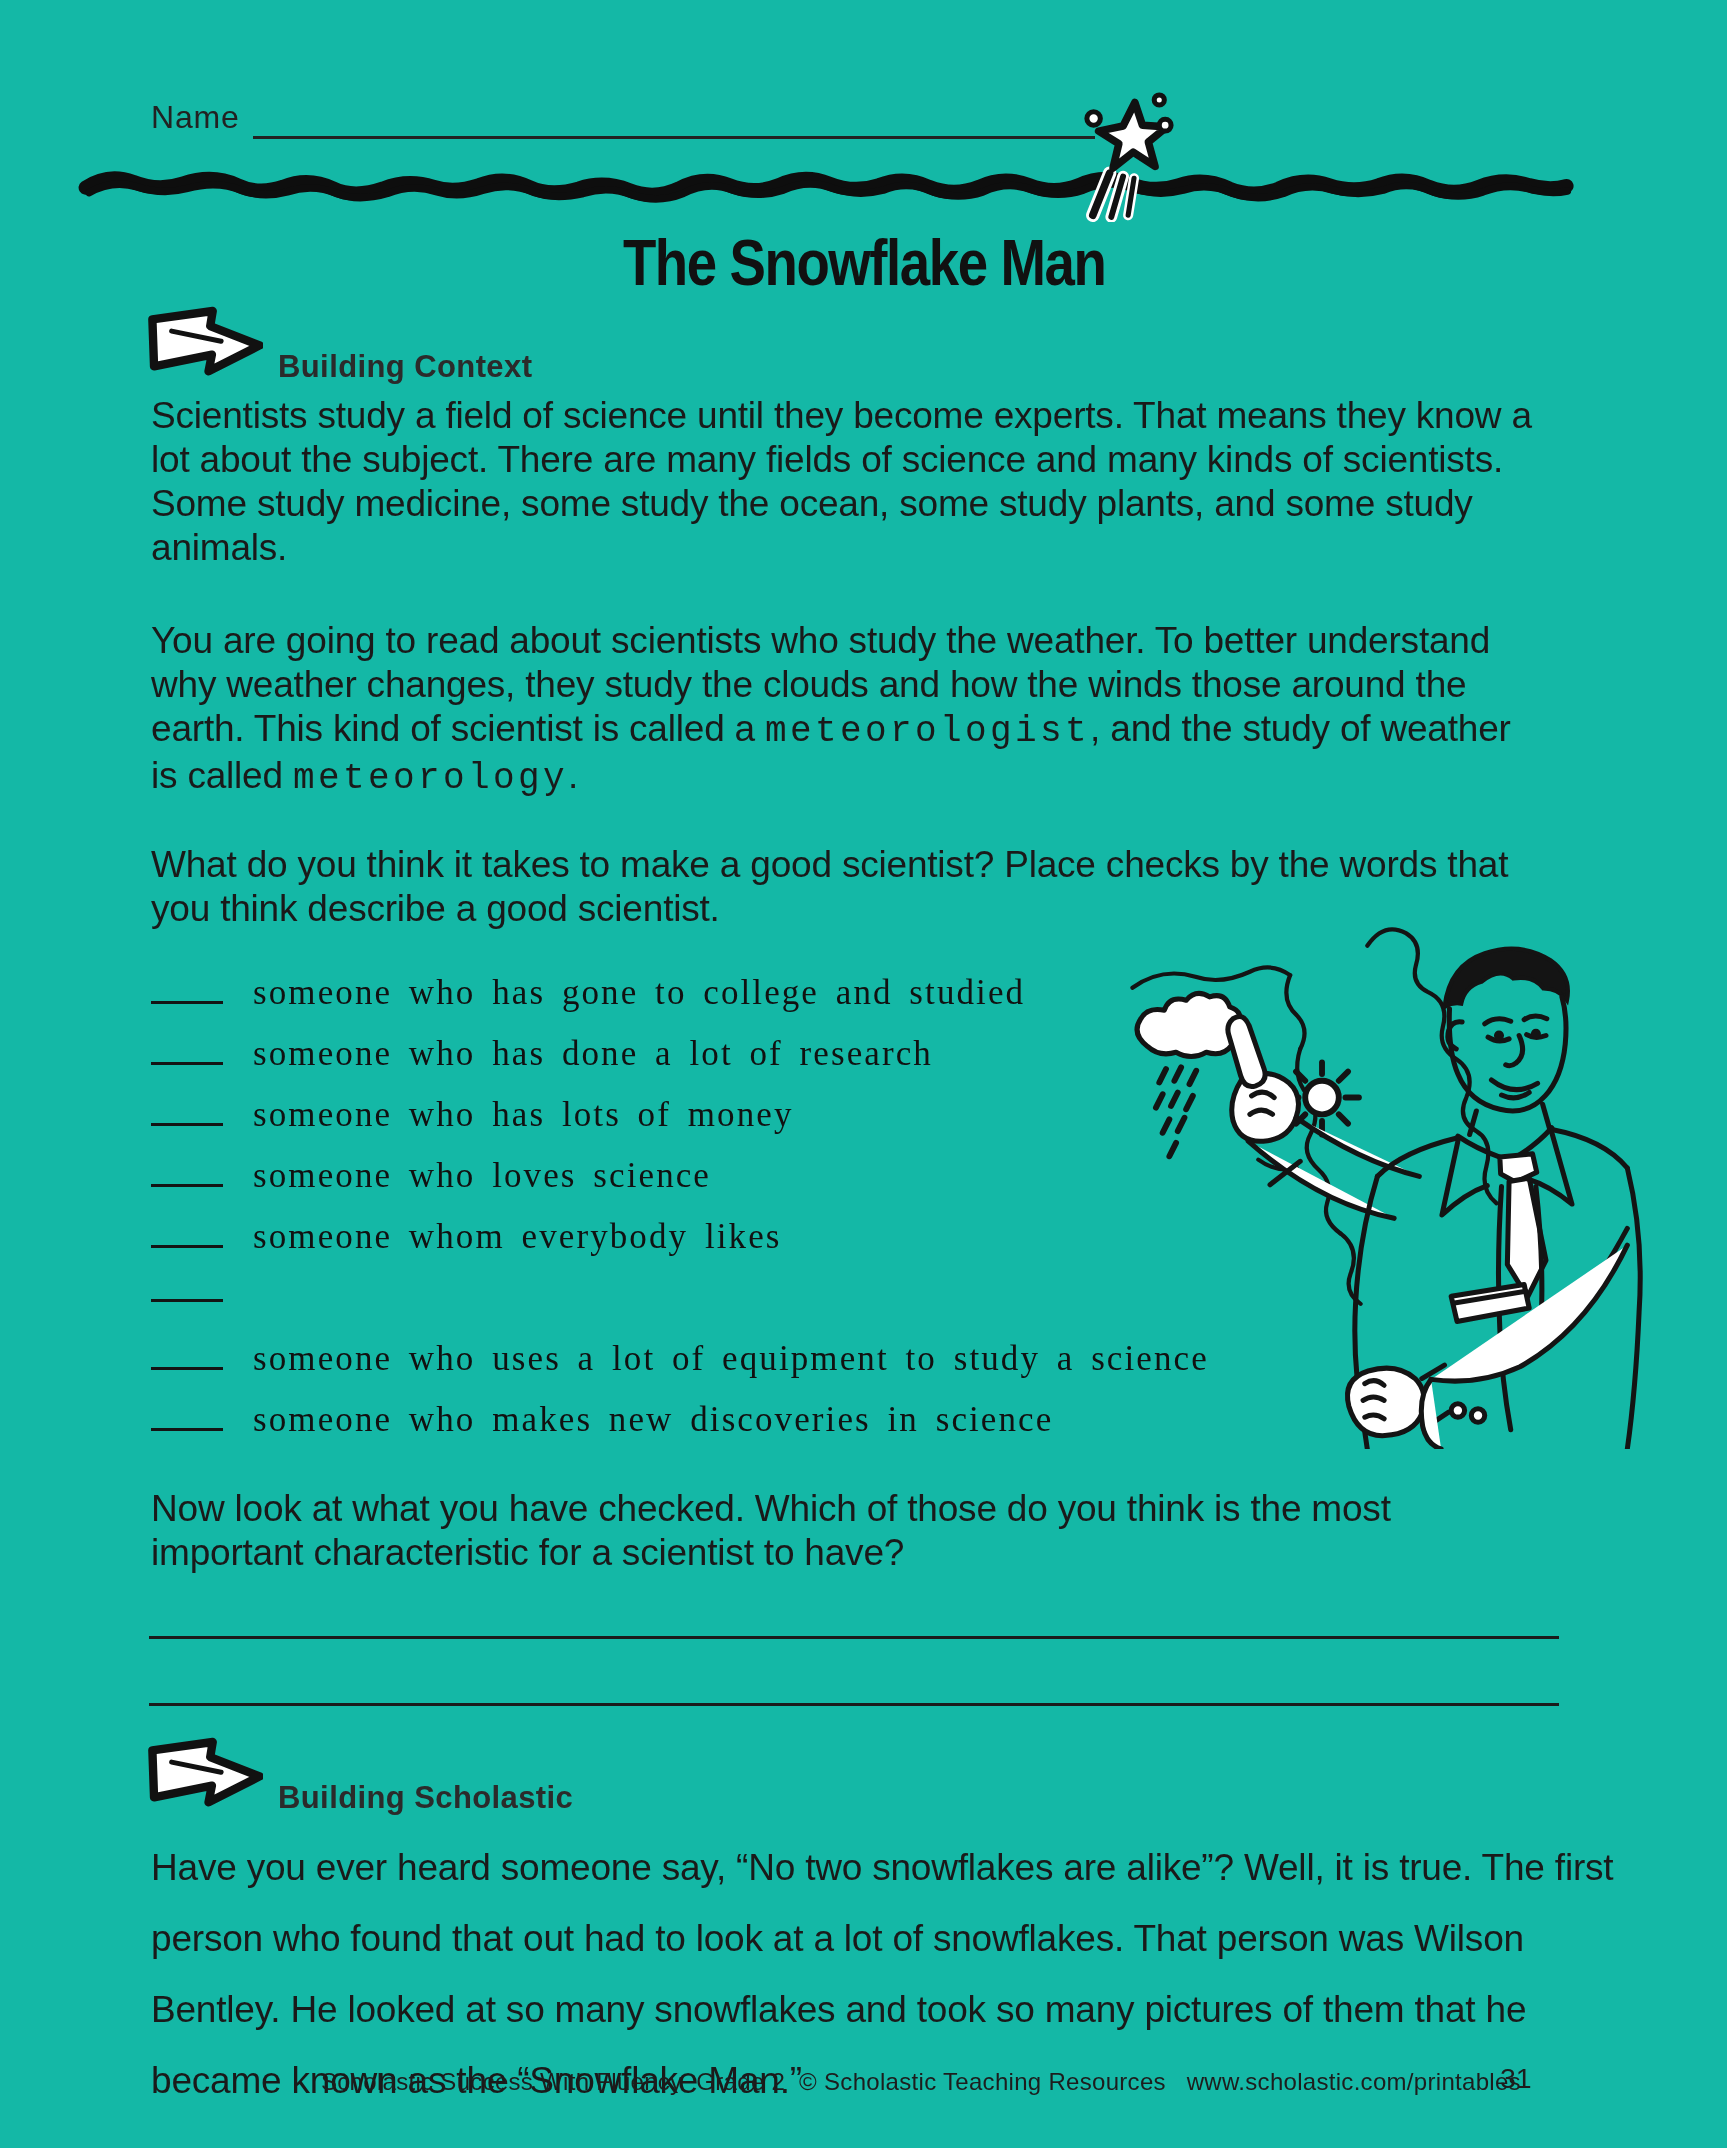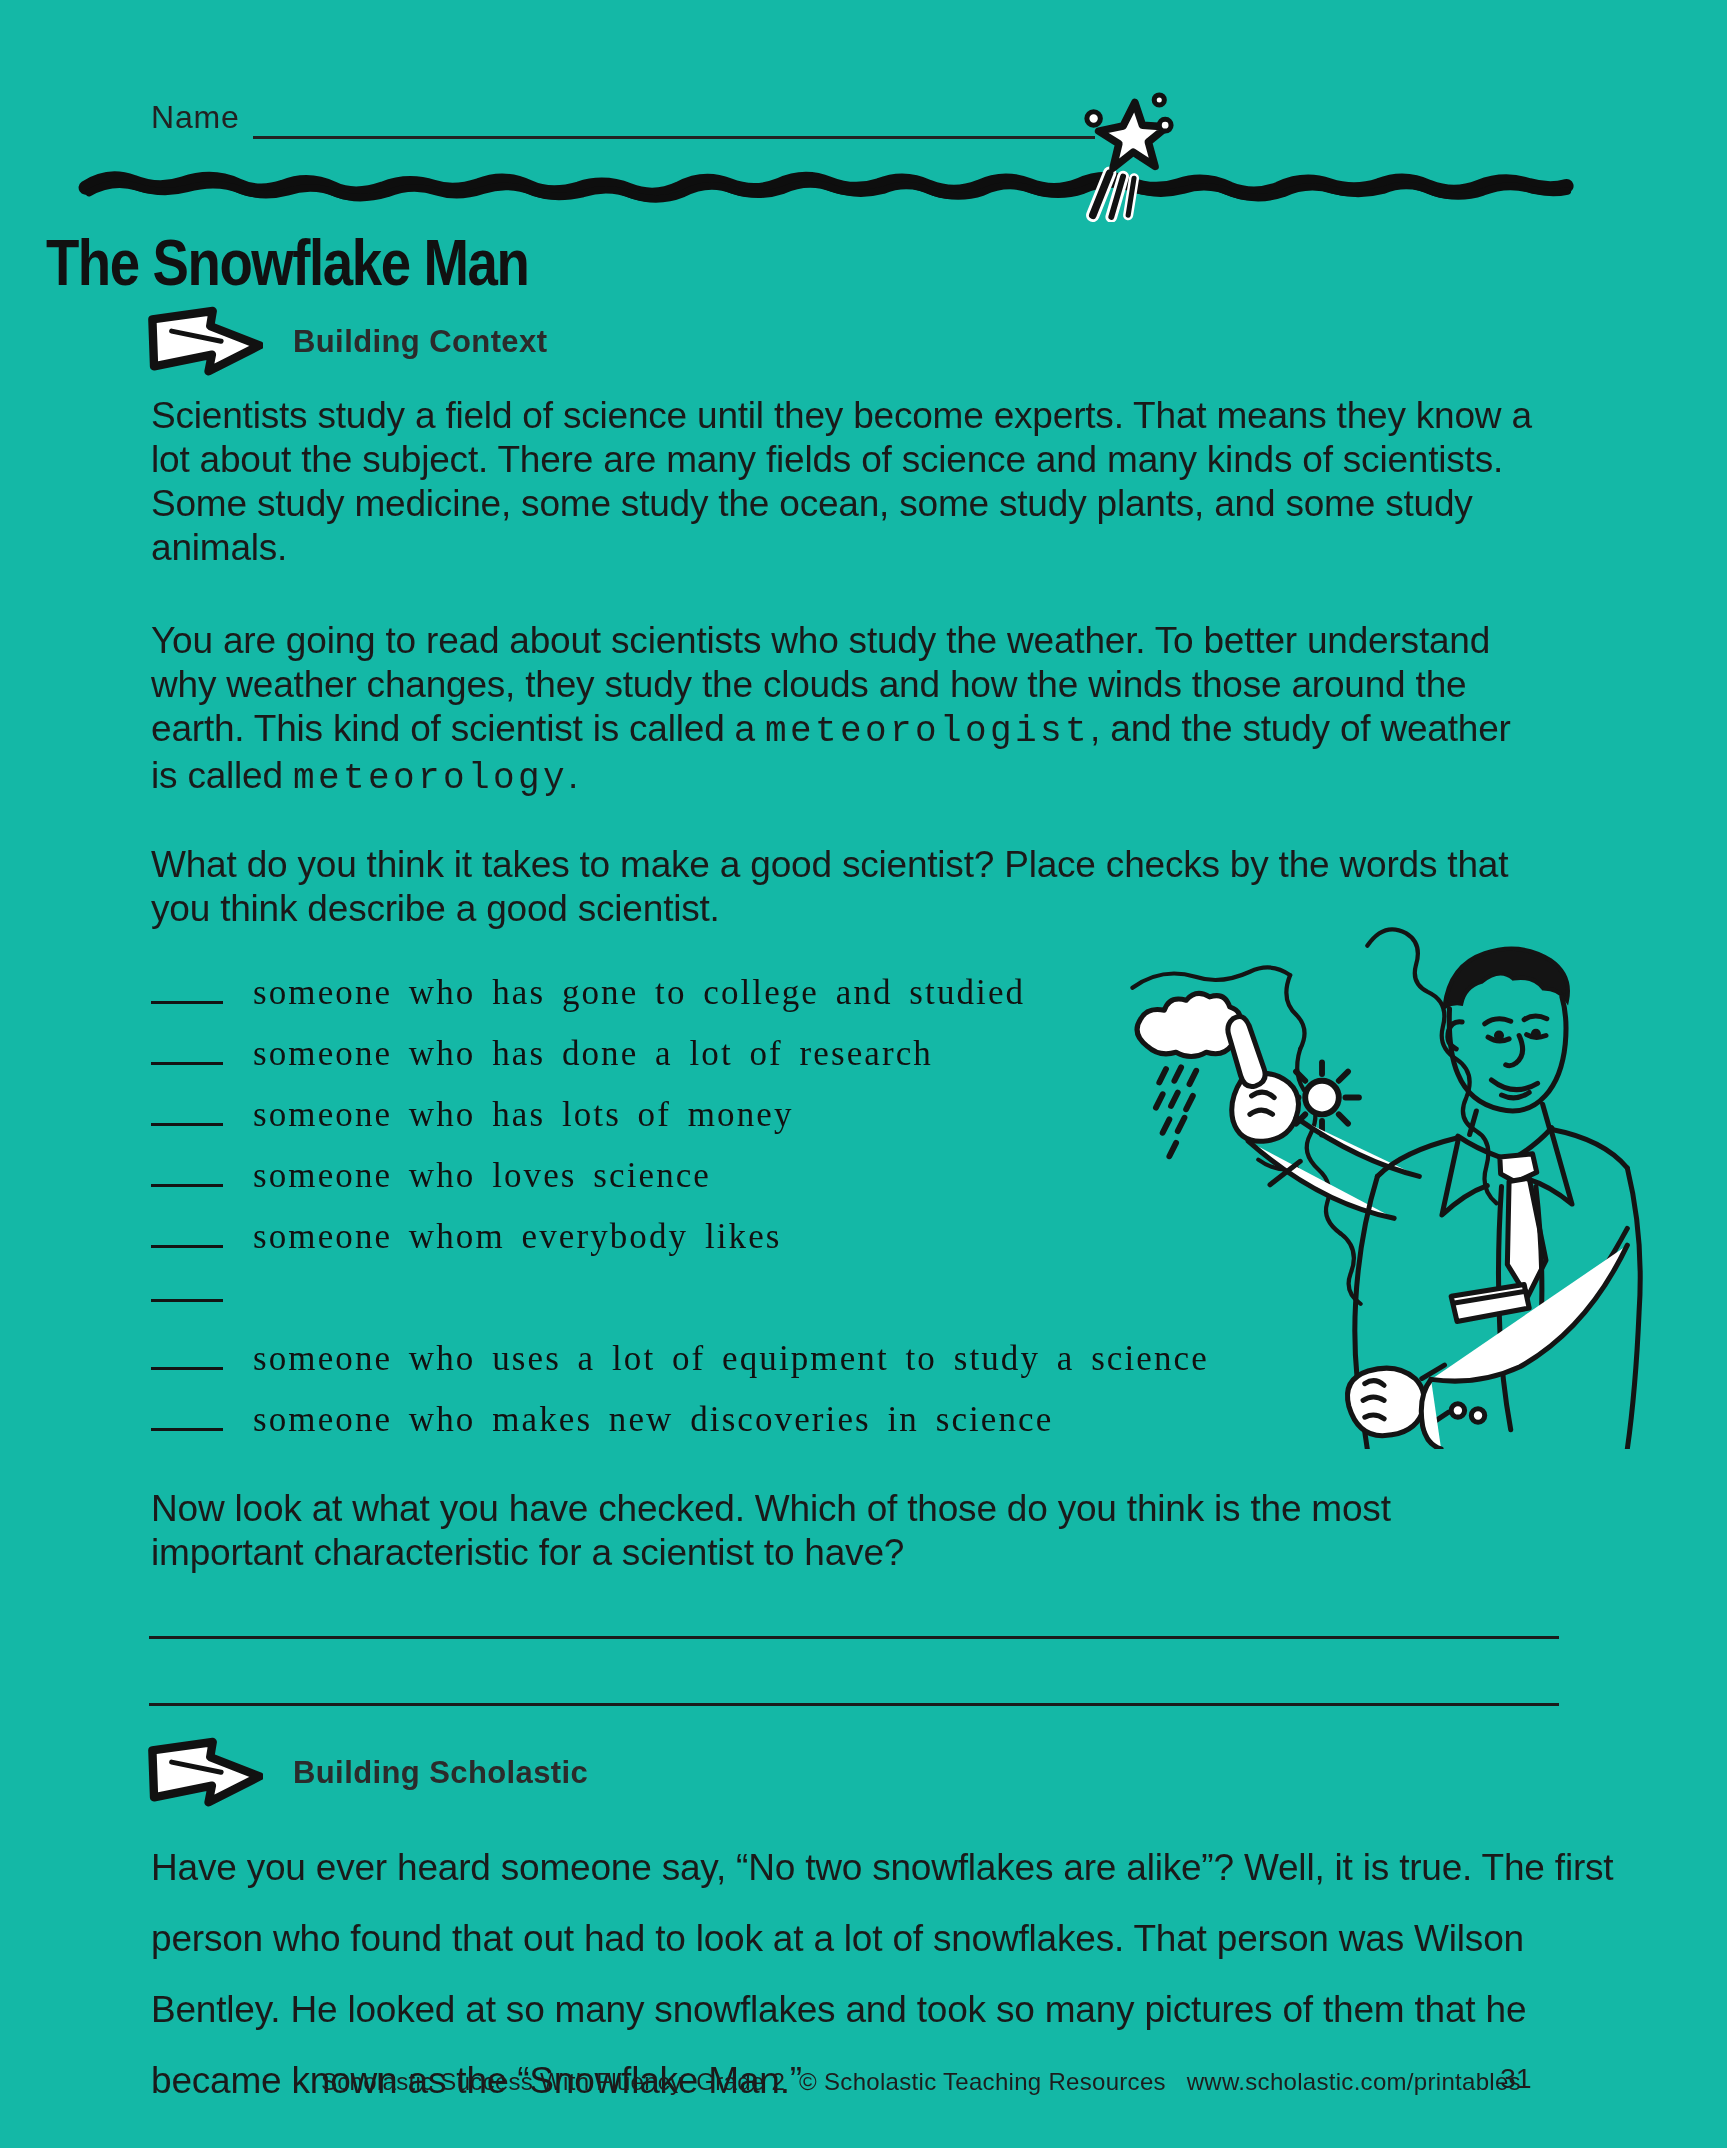--- a/index.html
+++ b/index.html
@@ -16,30 +16,30 @@
     position:absolute;left:151px;top:99px;
     font-size:32px;letter-spacing:0.8px;color:#222;
   }
   .name-line{
     position:absolute;left:253px;top:136px;width:842px;height:0;
     border-top:3.4px solid #222;
   }
   .star{position:absolute;left:1081px;top:89px;z-index:3;}
   .divider{position:absolute;left:74px;top:166px;z-index:1;}
   
-  .title-wrap{position:absolute;left:0;right:0;top:225px;text-align:left;}
+  .title-wrap{position:absolute;left:0;right:0;top:225px;text-align:center;}
   .title-wrap h1{
     margin:0;display:inline-block;
     font-size:65px;font-weight:800;letter-spacing:-1.7px;color:#111;
     transform:scaleX(.84);transform-origin:center;
     font-family:"Liberation Sans",sans-serif;
   }
   
   .section-heading{
-    position:absolute;left:144px;display:flex;align-items:center;gap:30px;
+    position:absolute;left:144px;display:flex;align-items:flex-end;gap:15px;
   }
   .section-heading .label{
     font-size:31px;font-weight:700;color:#2b2b2b;letter-spacing:0.4px;
   }
   #bc-heading{top:299px;}
   #bv-heading{top:1730px;}
   
   .para{
     position:absolute;left:151px;margin:0;
     font-size:37px;line-height:44px;letter-spacing:-0.2px;color:#1a1a1a;

